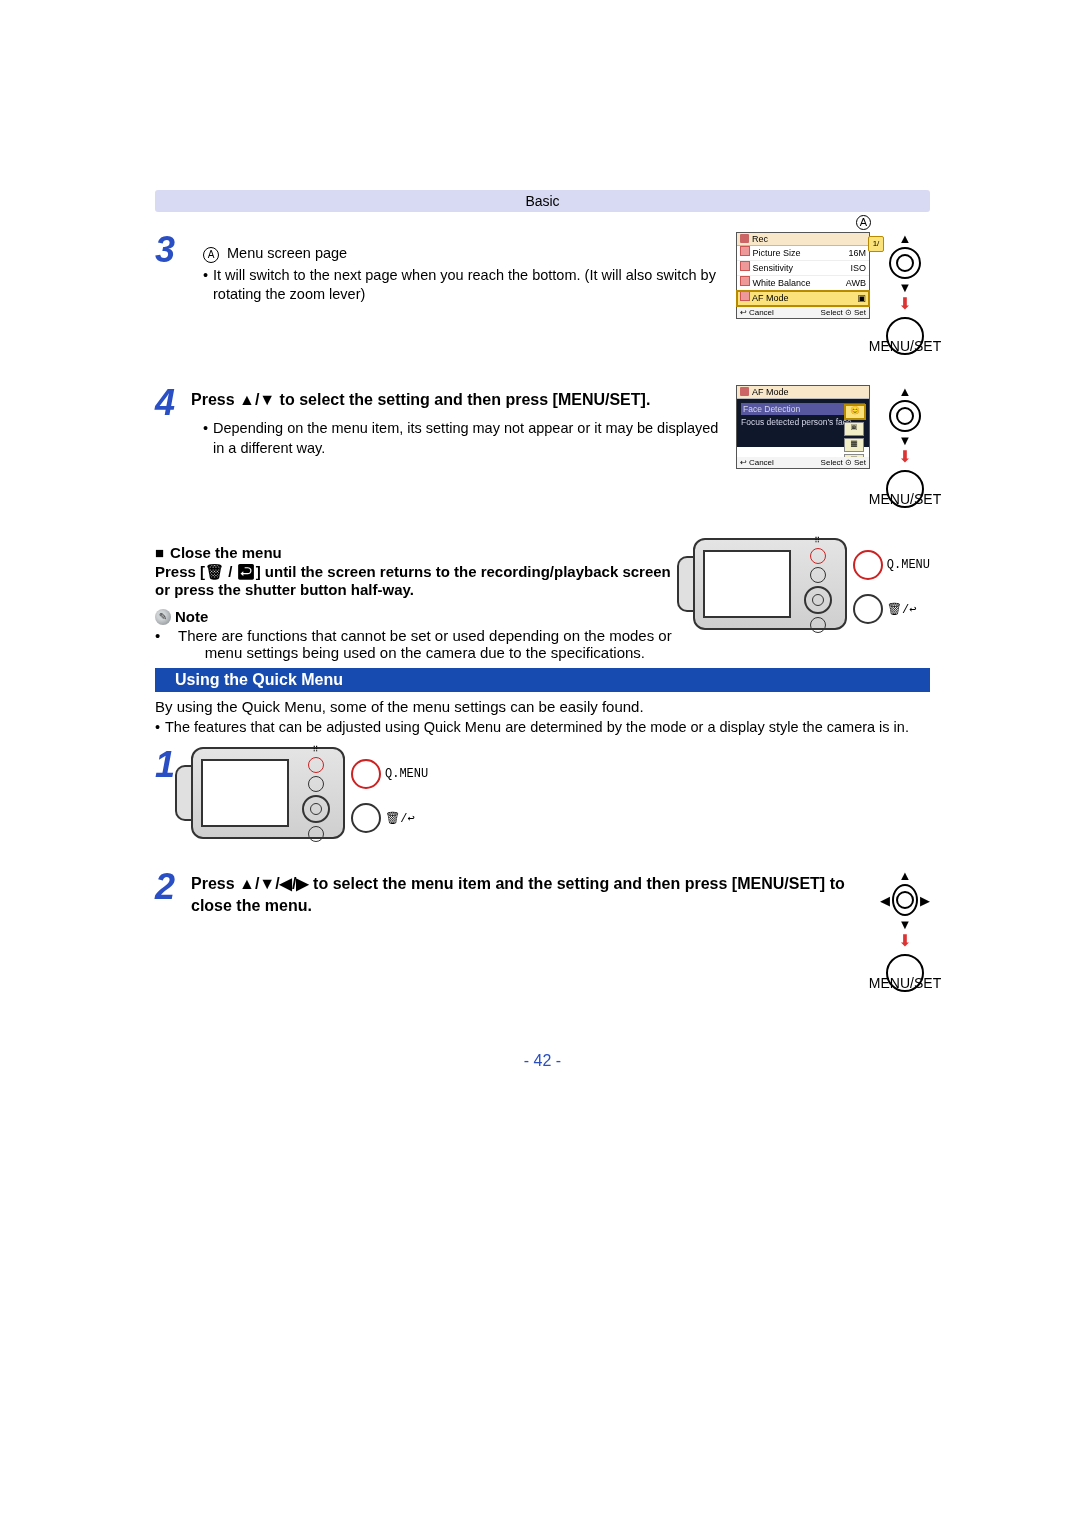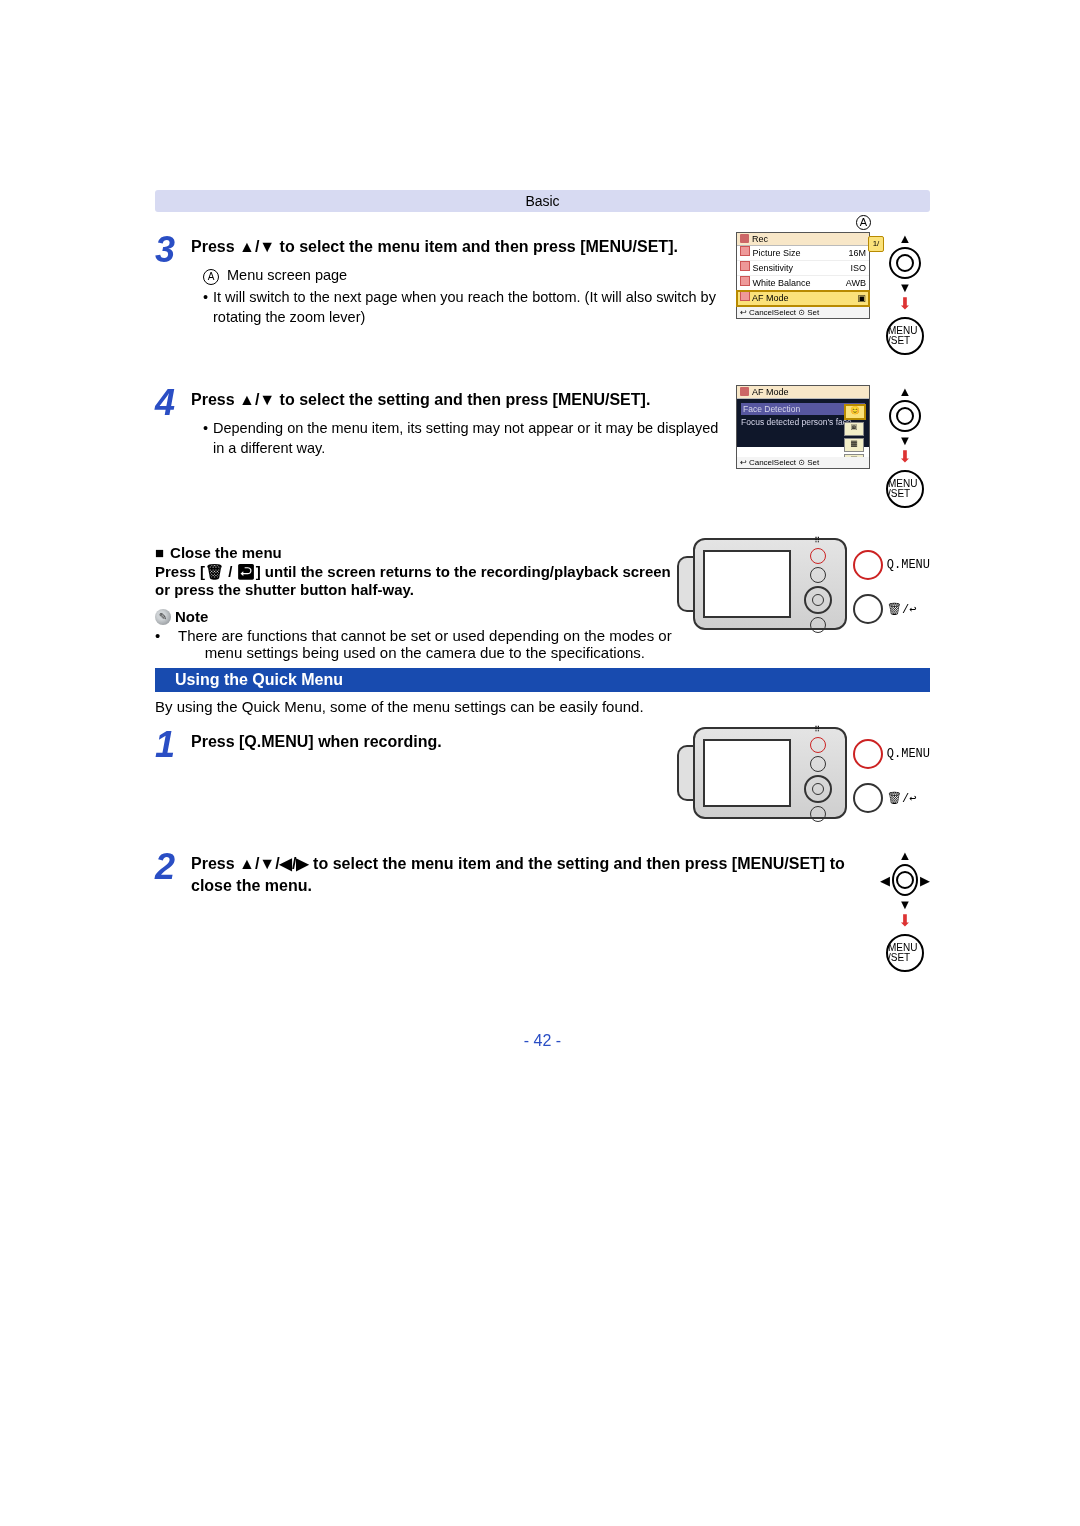--- a/index.html
+++ b/index.html
@@ -148,20 +148,21 @@
     background: #fbe27a;
     outline: 2px solid #b88a00;
     outline-offset: -1px;
   }
   .menu-shot .row.dark {
     background: #2a2a44;
     color: #fff;
   }
   .menu-shot .footer {
     display: flex;
+    justify-content: space-between;
     background: #f4f4f4;
     font-size: 8px;
     padding: 1px 3px;
   }
   .menu-shot .side-tab {
     position: absolute;
     right: -15px; top: 3px;
     width: 14px; height: 14px;
     border: 1px solid #b88a00;
     background: #fbe27a;
@@ -215,23 +216,23 @@
     border:2px solid #000; border-radius:50%;
   }
   .dpad .sel-arrow {
     color: #d33; font-size: 16px;
   }
   .dpad .menuset {
     width: 34px; height: 34px;
     border: 2px solid #000;
     border-radius: 50%;
     margin: 4px auto 0;
-    font-size: 10px;
-    display: flex; align-items: flex-start; justify-content: center;
-    flex-direction: column; line-height: 1;
+    font-size: 14px;
+    display: flex; align-items: flex-end; justify-content: center;
+    flex-direction: row; line-height: 1;
   }
   .dpad.four .hrow {
     display:flex; align-items:center; justify-content:center; gap:2px;
   }
 
   
   .camera-back {
     width: 150px; height: 88px;
     border: 2px solid #333;
     border-radius: 12px;
@@ -293,23 +294,20 @@
 </head>
 <body>
 
 <div class="page">
 
   <div class="header-pill">Basic</div>
 
   <div class="step">
     <div class="step-num">3</div>
     <div class="step-body">
-      <div class="step-title">
-        <span>Press </span><span>▲/▼</span><span> to select the menu item and then press [MENU/SET].</span>
-      </div>
       <div class="sub-list">
         <div>
           <span class="label-a">A</span>
           <span>Menu screen page</span>
         </div>
         <div class="bullet">It will switch to the next page when you reach the bottom. (It will also switch by rotating the zoom lever)</div>
       </div>
     </div>
     <div class="right-figs">
       <div class="menu-shot">
@@ -437,26 +435,24 @@
         <div class="lbl">
           <div class="circ"></div>
           <span class="txt glyph">🗑/↩</span>
         </div>
       </div>
     </div>
   </div>
 
   <div class="section-bar">Using the Quick Menu</div>
   <div class="para">By using the Quick Menu, some of the menu settings can be easily found.</div>
+  <div class="bullet" style="font-size:14.5px;">The features that can be adjusted using Quick Menu are determined by the mode or a display style the camera is in.</div>
 
   <div class="step" style="margin-top:12px;">
     <div class="step-num">1</div>
-    <div class="step-body">
-      <div class="step-title">Press [Q.MENU] when recording.</div>
-    </div>
     <div style="display:flex; align-items:center;">
       <div style="position:relative;">
         <div class="camera-grip"></div>
         <div class="camera-back">
           <div class="screen"></div>
           <div class="ctrl">
             <div class="dots">⠿</div>
             <div class="btnc red"></div>
             <div class="btnc"></div>
             <div class="padc"></div>

